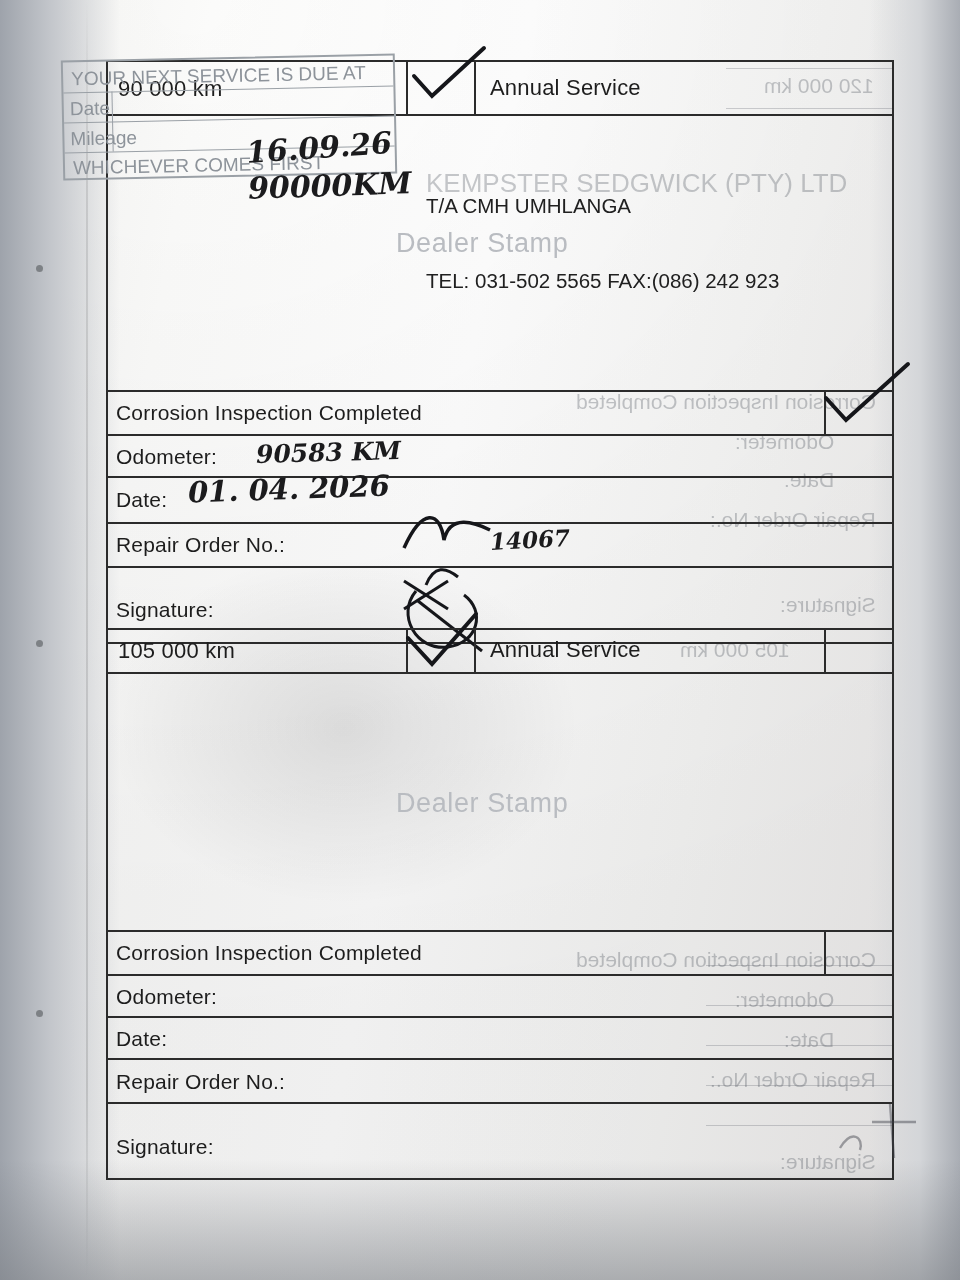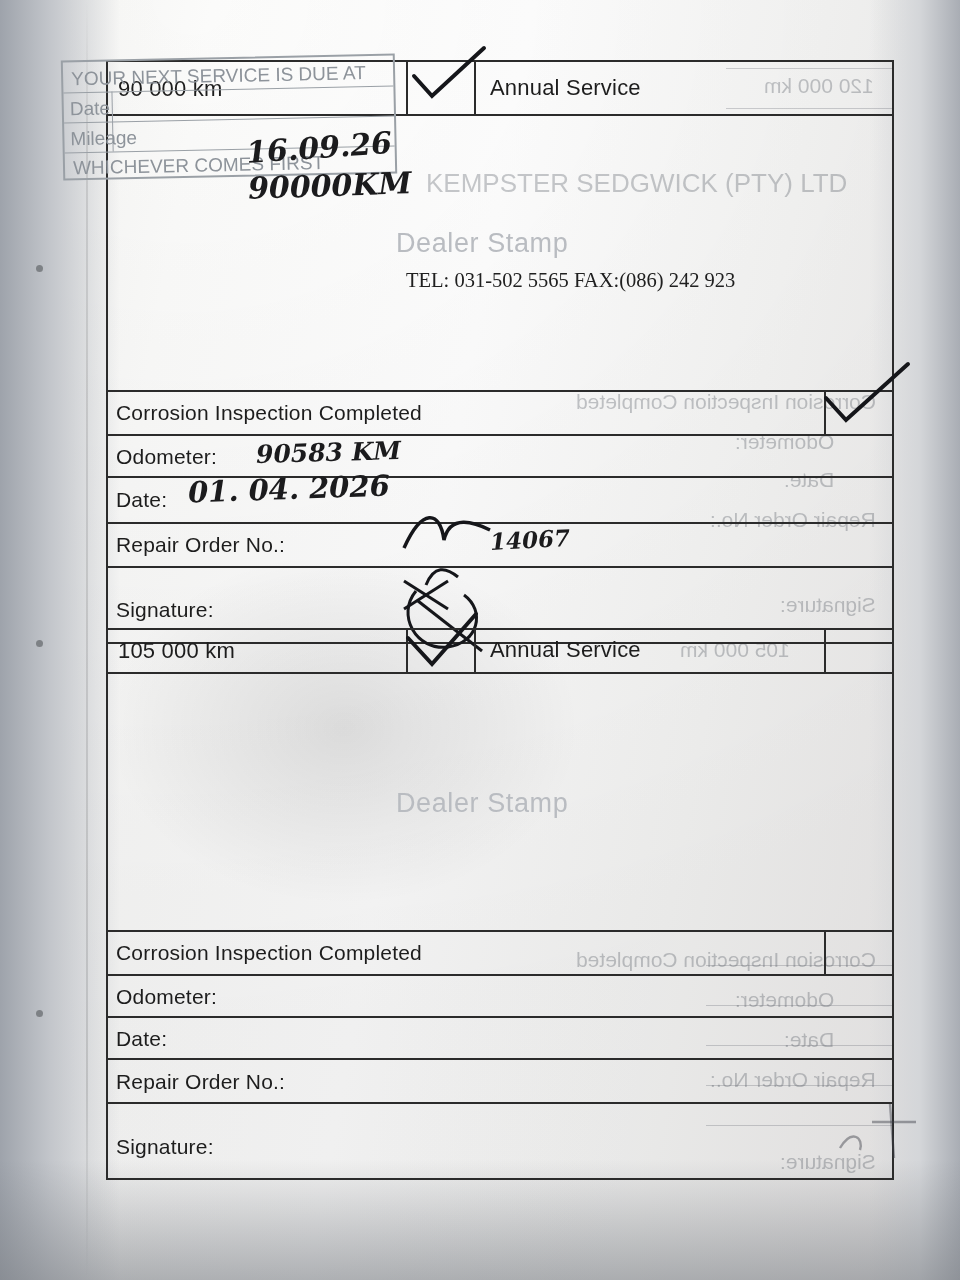--- a/index.html
+++ b/index.html
@@ -129,21 +129,22 @@
     <div class="lbl big" style="left:384px;top:15px;">Annual Service</div>
 
     <svg style="position:absolute;left:296px;top:-12px;width:100px;height:70px;">
       <path d="M12 28 L30 48 L82 0" stroke="#15161a" stroke-width="4" fill="none" stroke-linecap="round"></path>
     </svg>
 
     <div class="row" style="top:56px;height:276px;width:788px;border-top:none;"></div>
     <div class="stampword" style="left:290px;top:168px;">Dealer Stamp</div>
 
     <div class="addrghost" style="left:320px;top:108px;">KEMPSTER SEDGWICK (PTY) LTD</div>
-    <div class="addr" style="left:300px;top:208px;font-family:Liberation Serif, serif;">TEL: 031-502 5565 FAX:(086) 242 923</div>
+    <div class="addr" style="left:320px;top:133px;">T/A CMH UMHLANGA</div>
+    <div class="addr" style="left:320px;top:208px;">TEL: 031-502 5565 FAX:(086) 242 923</div>
 
     <div class="row" style="top:332px;height:44px;width:788px;border-top:none;"></div>
     <div class="cellborder" style="left:718px;top:332px;height:44px;width:0;"></div>
     <div class="lbl" style="left:10px;top:341px;">Corrosion Inspection Completed</div>
     <svg style="position:absolute;left:706px;top:310px;width:110px;height:70px;">
       <path d="M14 28 L34 50 L96 -6" stroke="#15161a" stroke-width="4" fill="none" stroke-linecap="round"></path>
     </svg>
 
     <div class="row" style="top:376px;height:42px;width:788px;border-top:none;"></div>
     <div class="lbl" style="left:10px;top:385px;">Odometer:</div>

